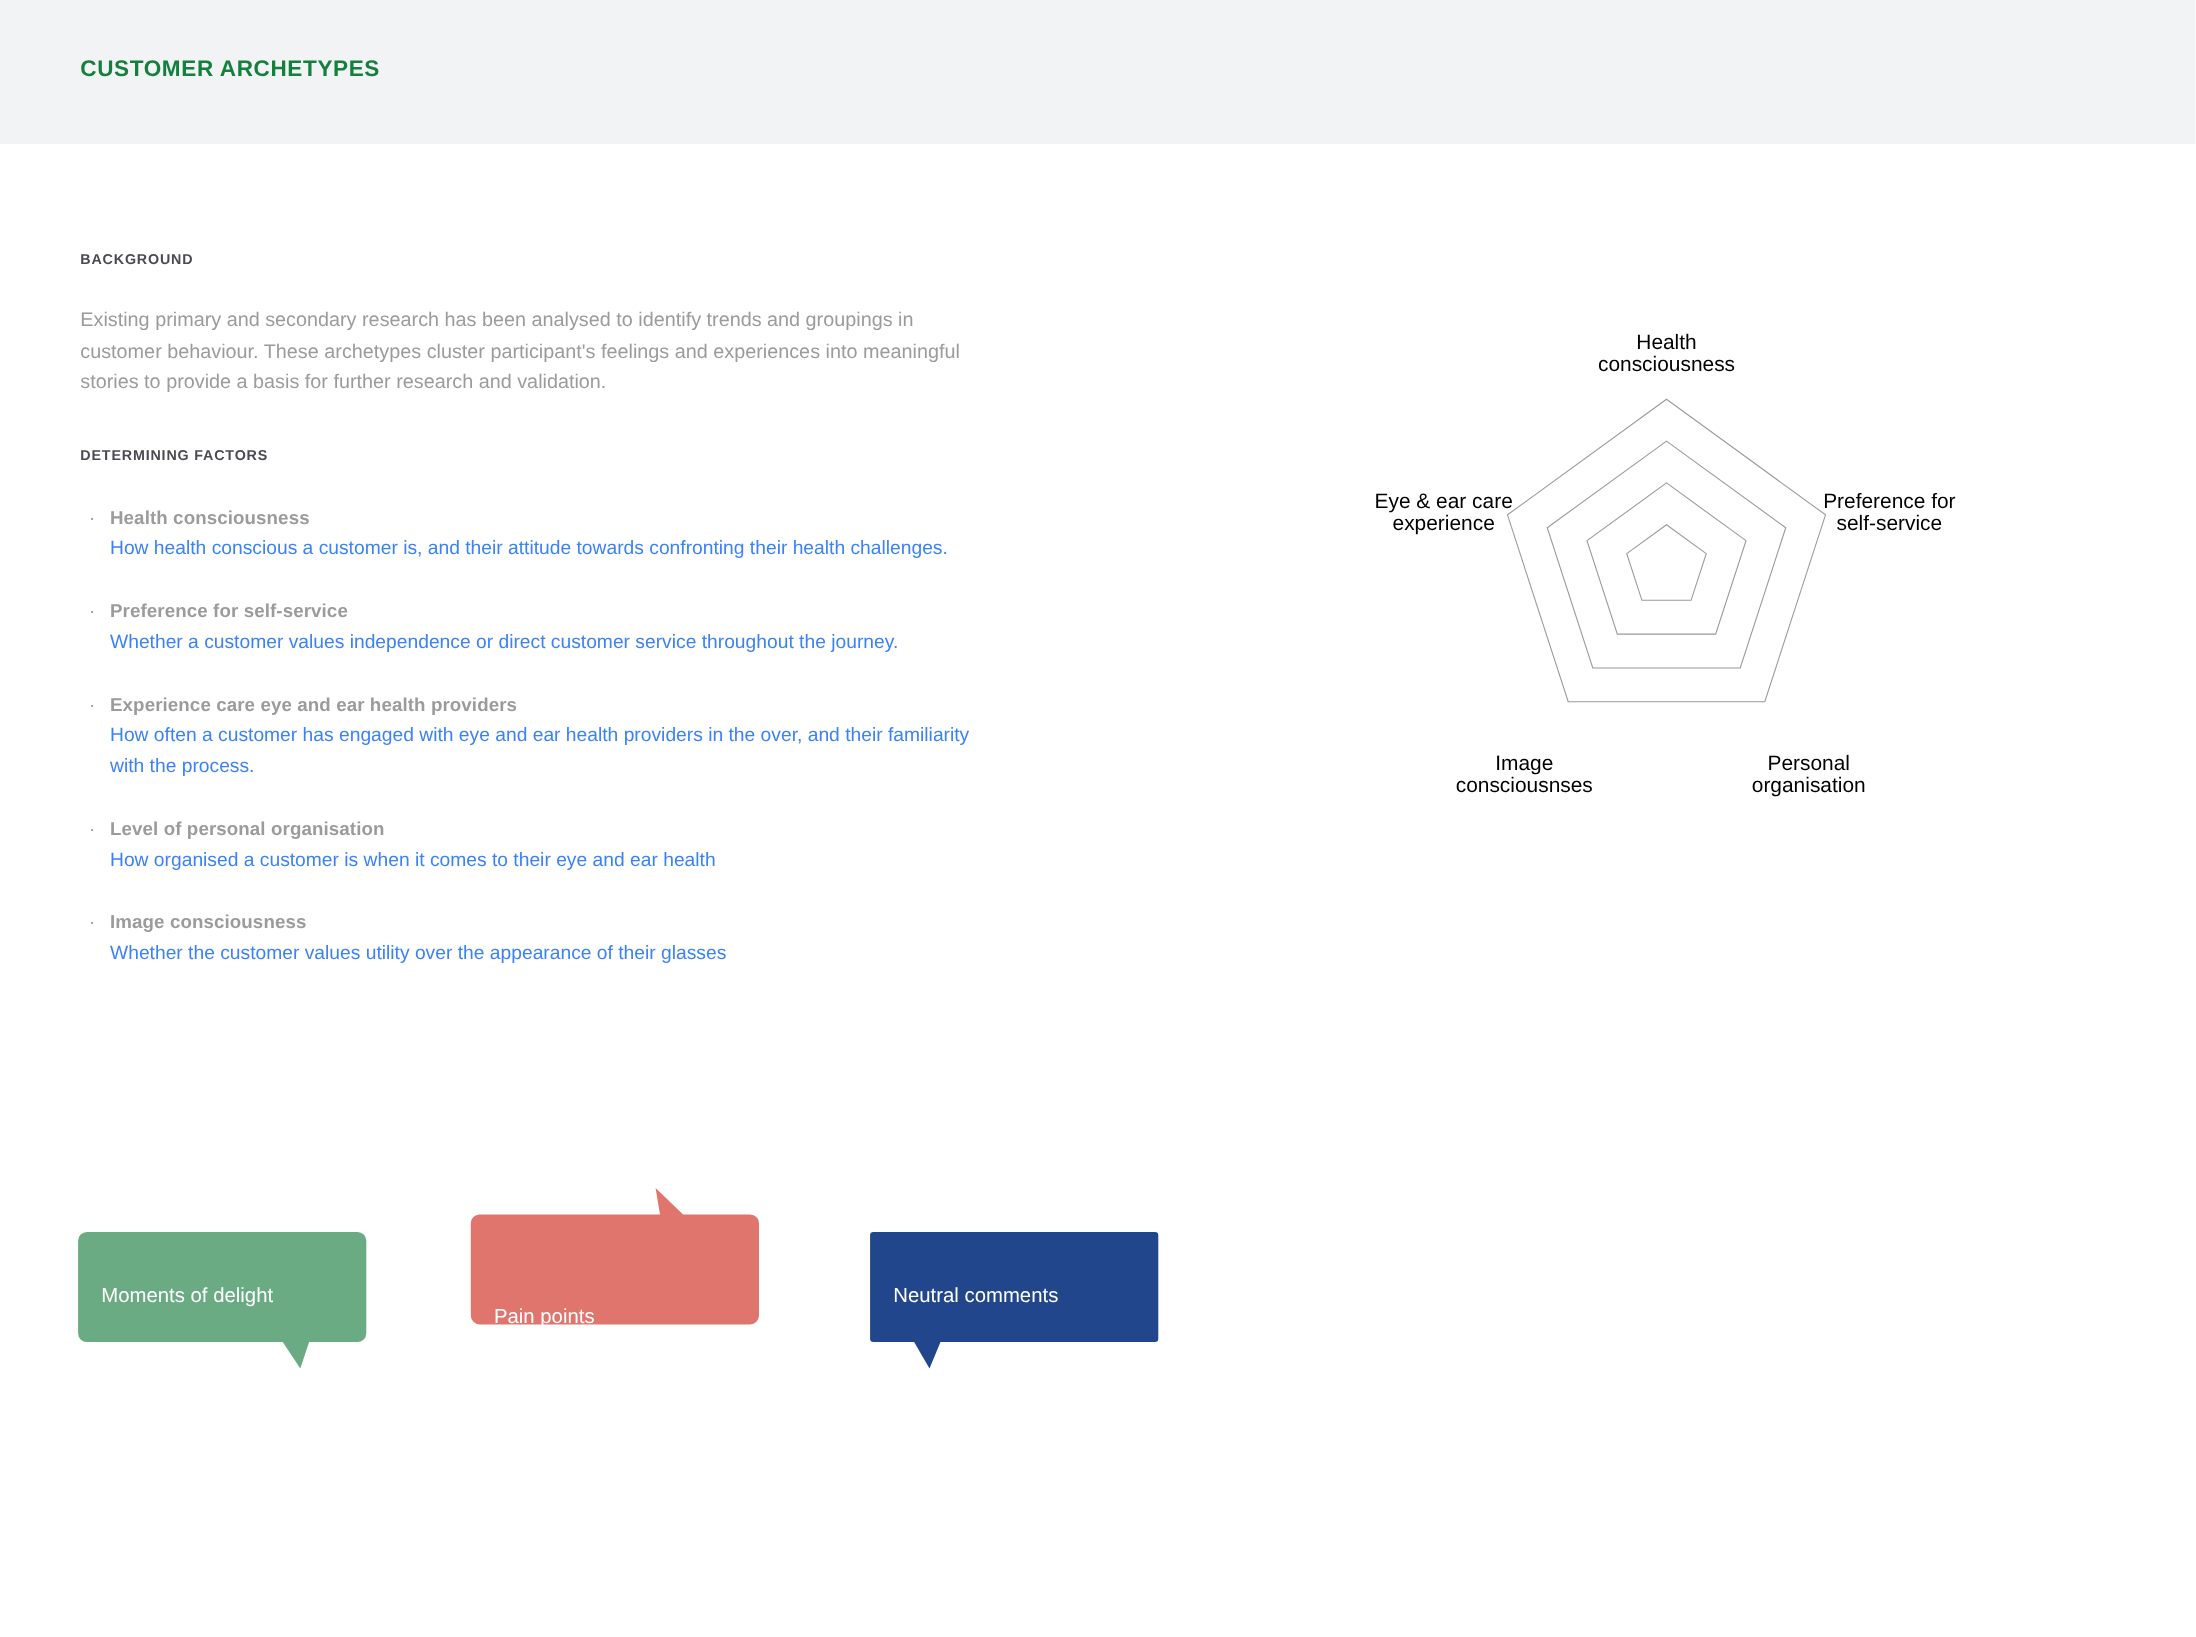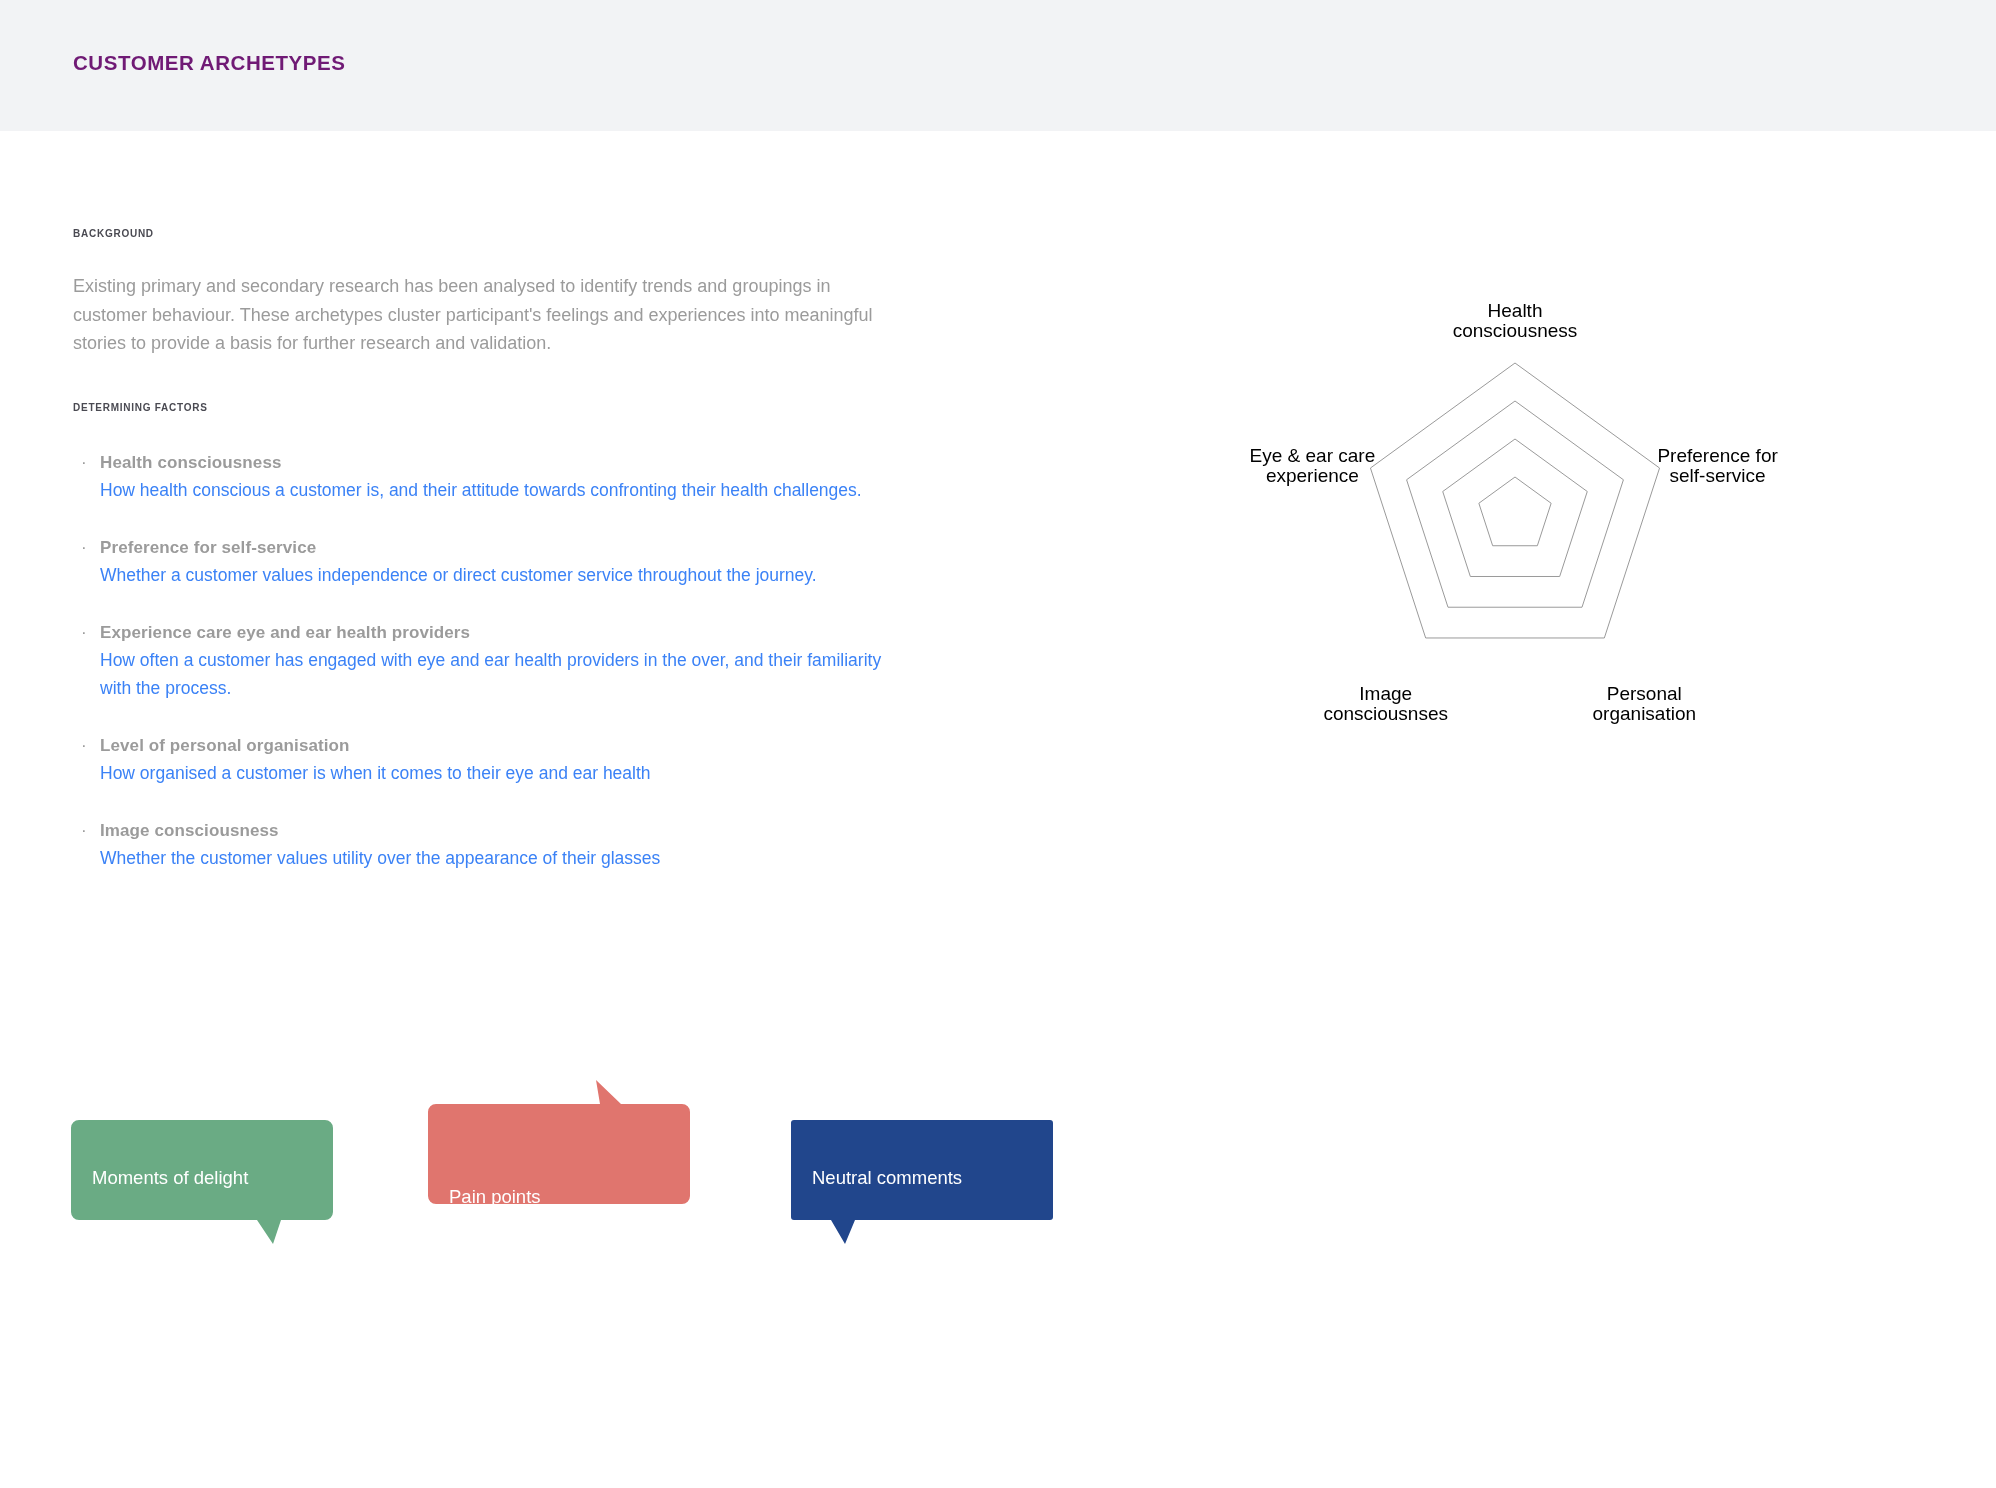--- a/index.html
+++ b/index.html
@@ -25,32 +25,32 @@
     background: #f2f3f5;
     box-sizing: border-box;
   }
   #page-title {
     position: absolute;
     left: 73px;
     top: 51px;
     font-size: 20.5px;
     font-weight: bold;
     letter-spacing: 0.55px;
-    color: #701a75;
+    color: #15803d;
   }
 
   
   #left-column {
     position: absolute;
     left: 73px;
     top: 228px;
     width: 880px;
   }
   .section-heading {
-    font-size: 10px;
+    font-size: 13px;
     font-weight: bold;
     letter-spacing: 0.75px;
     color: #4a4a52;
     margin: 0;
   }
   #background-body {
     margin-top: 33px;
     font-size: 18px;
     line-height: 28.5px;
     color: #9b9b9b;

